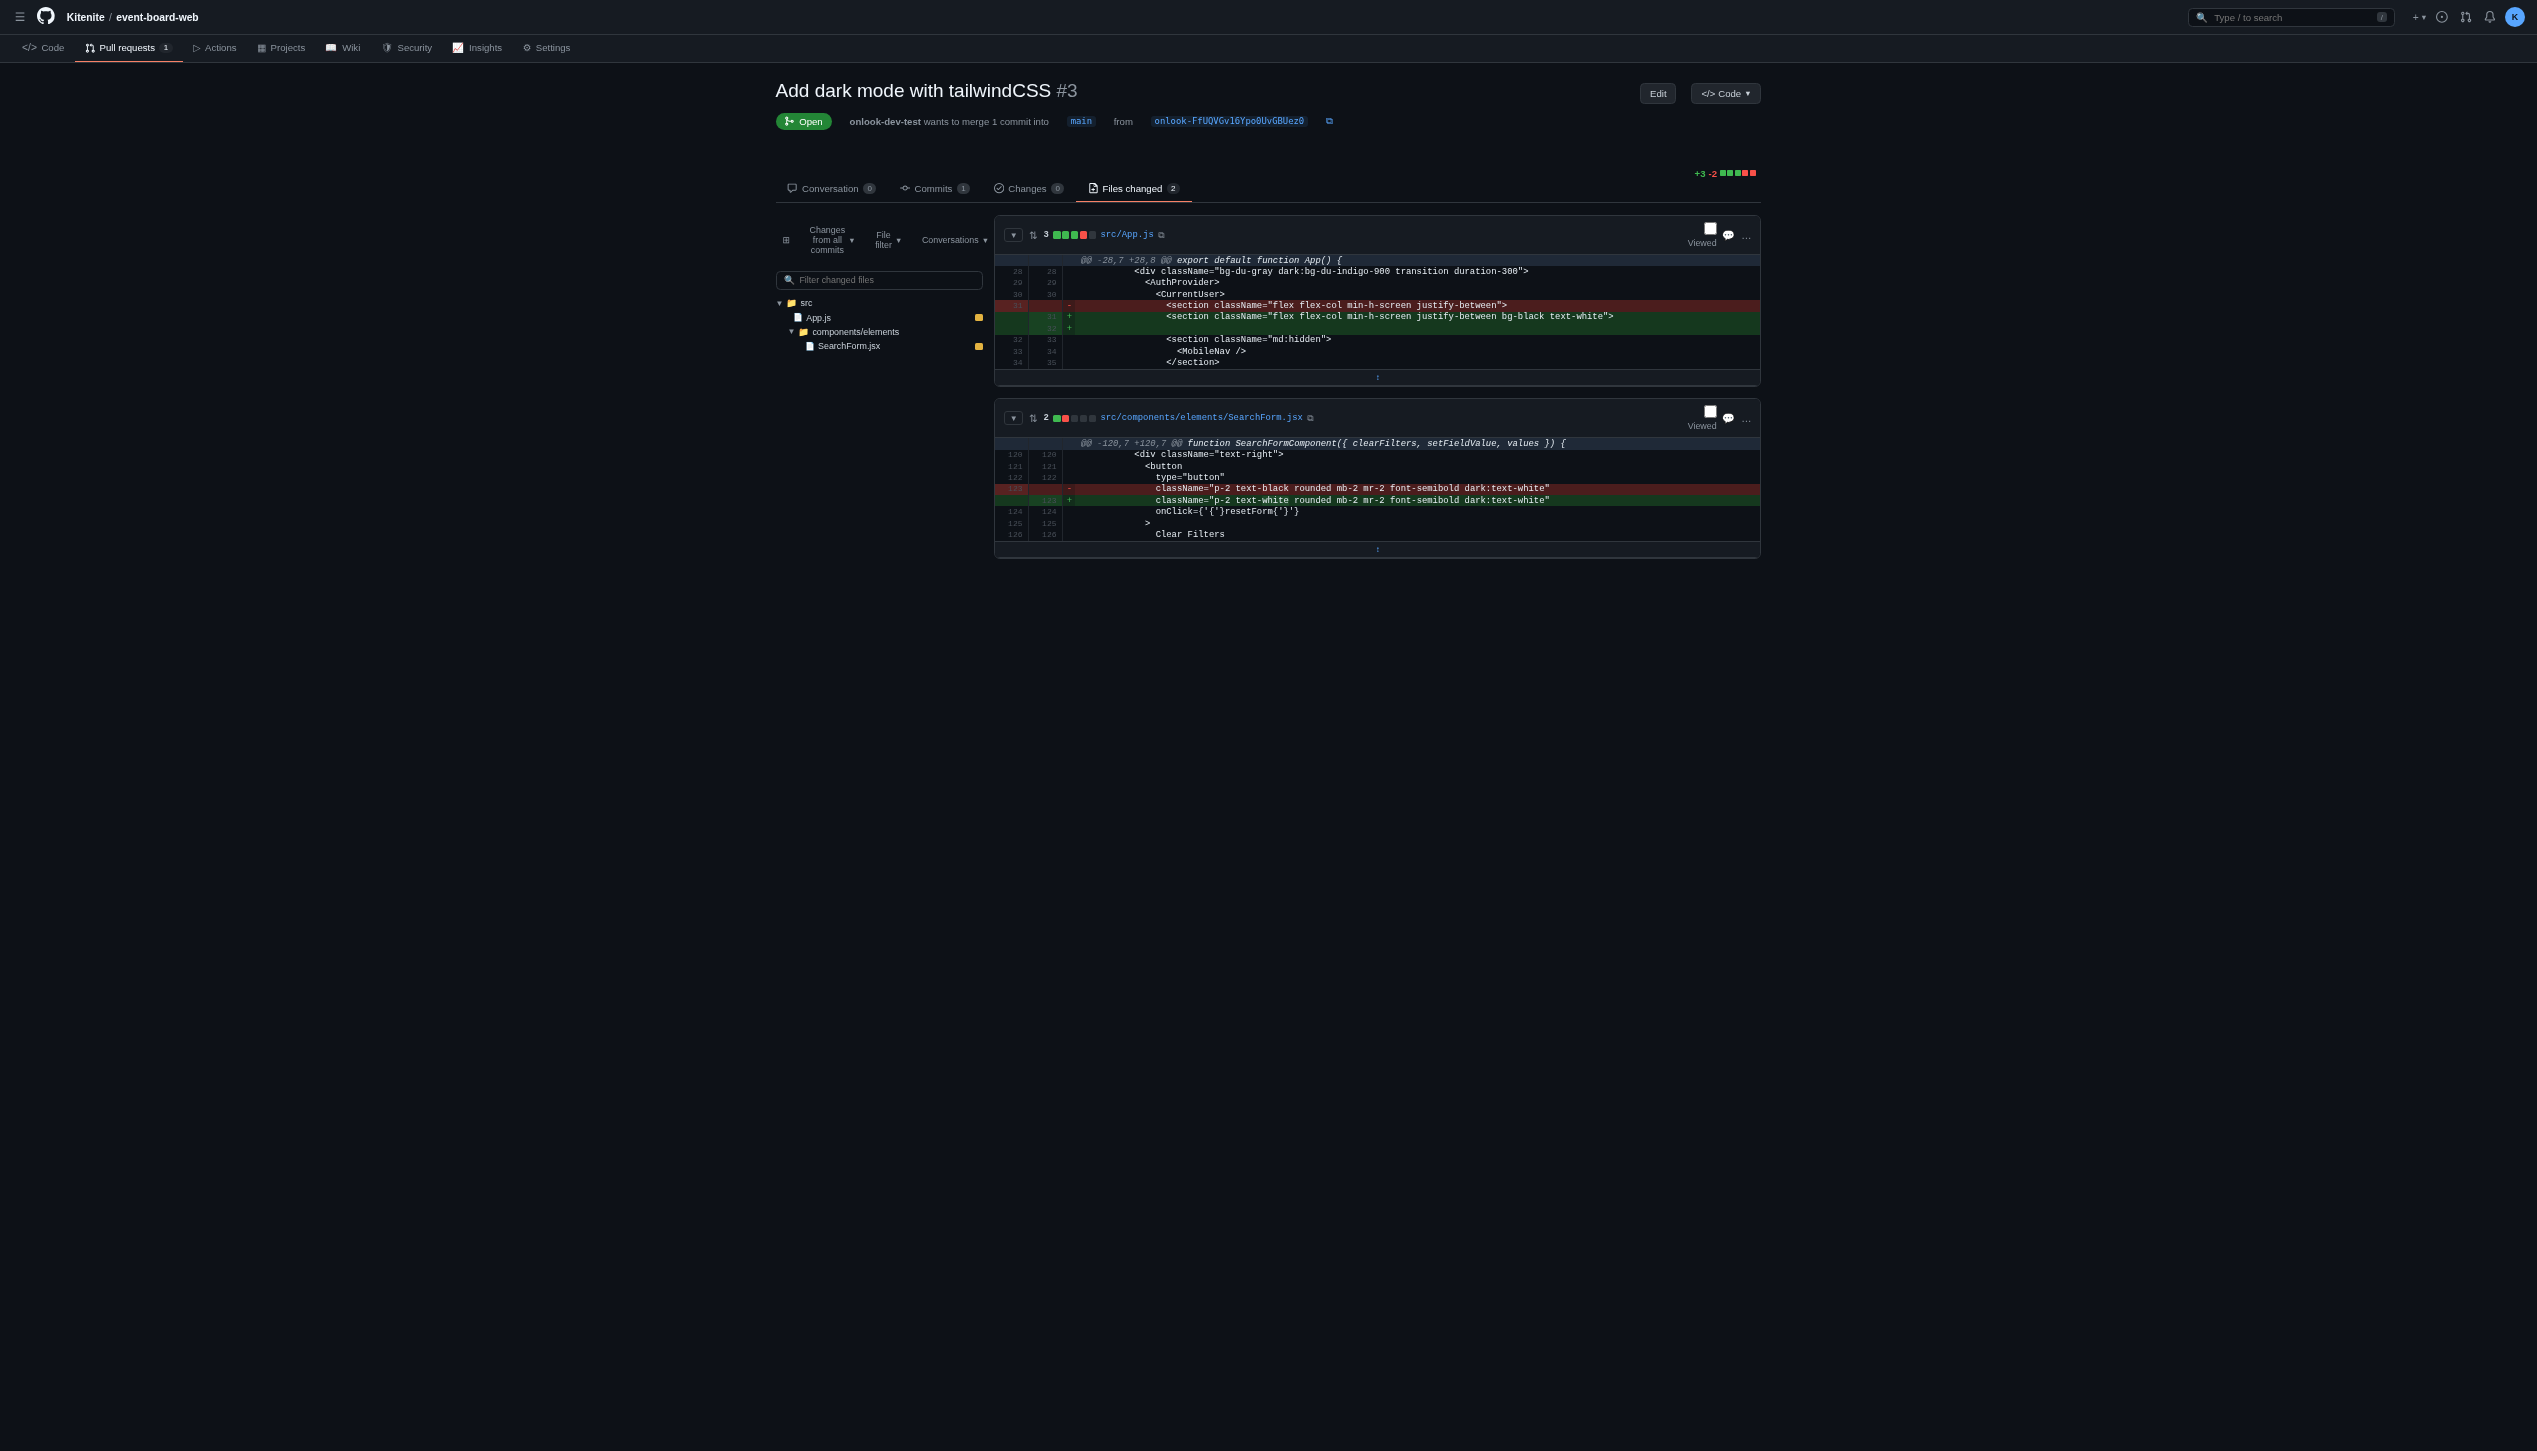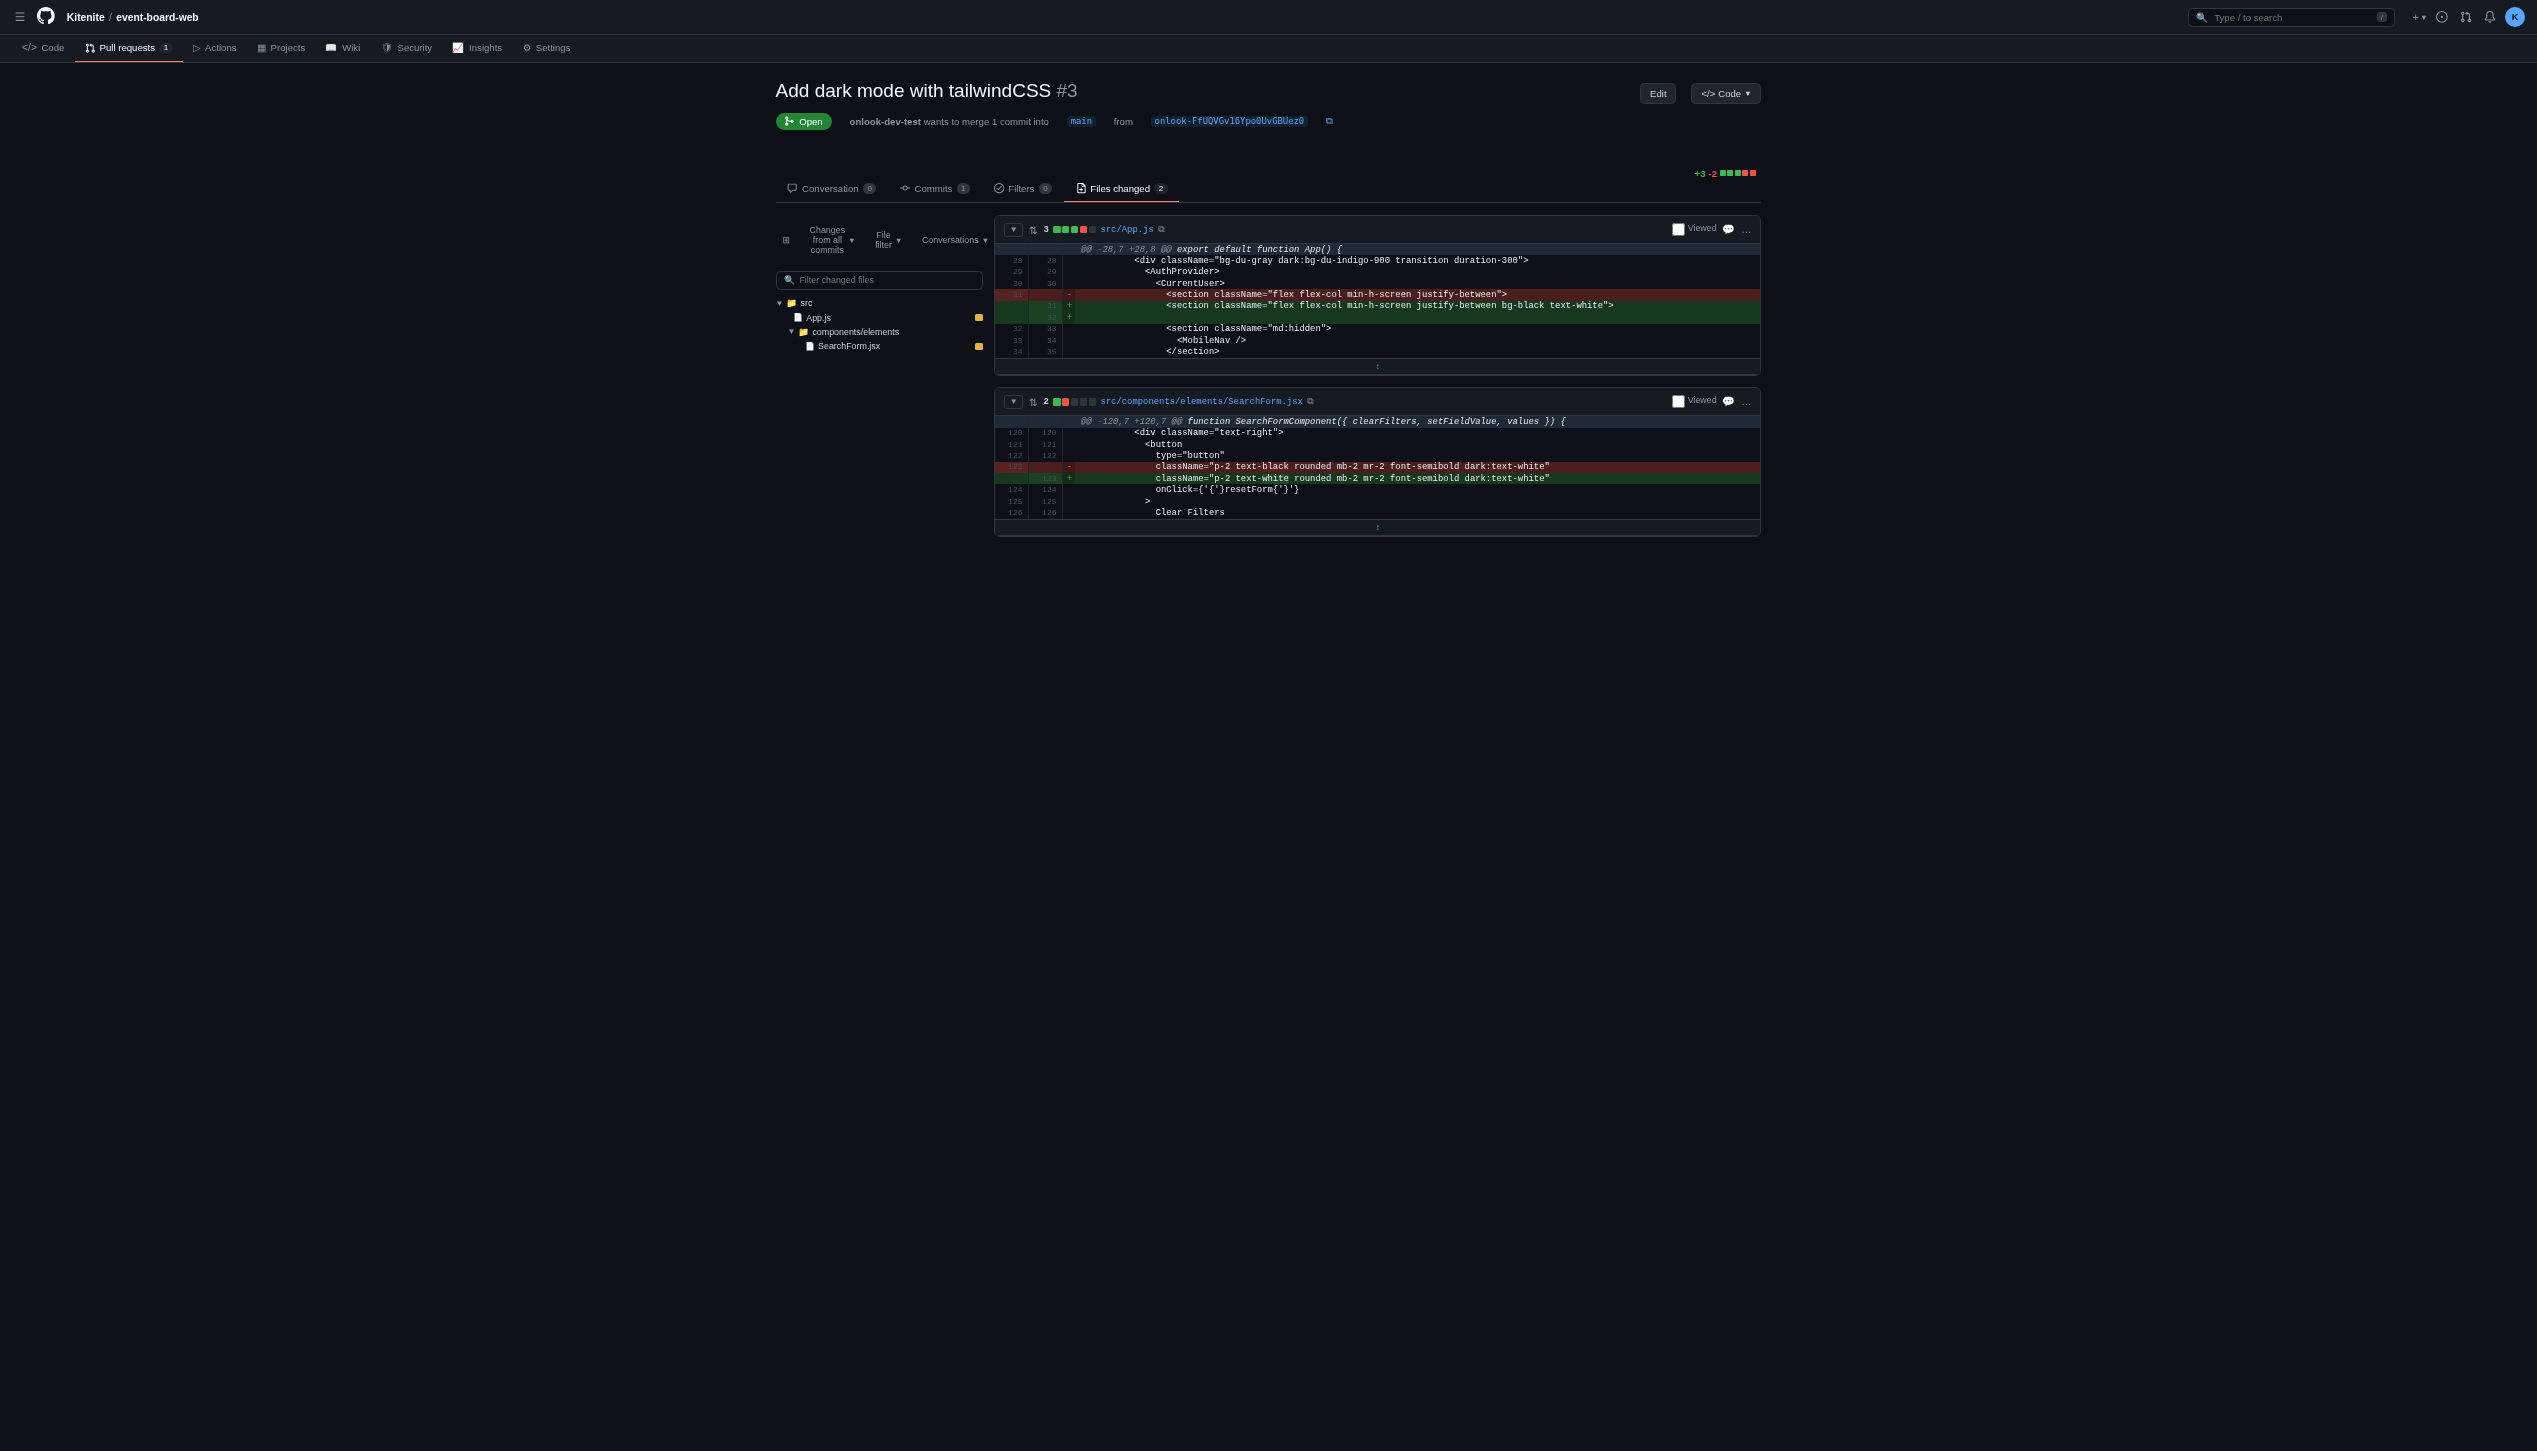--- a/index.html
+++ b/index.html
@@ -263,21 +263,21 @@
     .diff-collapse-btn { background: none; border: 0.7px solid #30363d; color: #8b949e; border-radius: 3px; padding: 1.5px 4.4px; cursor: pointer; font-size: 8px; }
     .diff-expand-btn { background: none; border: none; color: #8b949e; cursor: pointer; font-size: 10.3px; padding: 1.5px; }
     .diff-stat-count { font-size: 8.9px; font-weight: 600; color: #c9d1d9; }
     .diff-stat-mini { display: flex; gap: 1.5px; }
     .diff-stat-mini span { width: 7.4px; height: 7.4px; border-radius: 1.5px; display: inline-block; }
     .diff-stat-mini .add { background: #3fb950; }
     .diff-stat-mini .del { background: #f85149; }
     .diff-stat-mini .neu { background: #30363d; }
     .diff-filepath { color: #58a6ff; font-size: 8.9px; text-decoration: none; }
     .diff-copy-btn { background: none; border: none; color: #8b949e; cursor: pointer; font-size: 8.9px; }
-    .diff-viewed-cb { display: flex; align-items: flex-start; gap: 3px; color: #8b949e; font-size: 8.9px; font-family: -apple-system, sans-serif; }
+    .diff-viewed-cb { display: flex; align-items: flex-end; gap: 3px; color: #8b949e; font-size: 8.9px; font-family: -apple-system, sans-serif; flex-direction: column; }
     .diff-viewed-cb input { cursor: pointer; }
     .diff-comment-btn { background: none; border: none; color: #8b949e; cursor: pointer; font-size: 10.3px; }
     .diff-more-btn { background: none; border: none; color: #8b949e; cursor: pointer; font-size: 10.3px; }
 
     .diff-main { flex: 1; min-width: 0; }
 
     .diff-content { overflow-x: auto; }
 
     
     .dr { display: flex; }
@@ -433,21 +433,21 @@
       <svg width="10.3" height="10.3" viewBox="0 0 16 16" fill="currentColor">
           <path fill-rule="evenodd" d="M10.5 7.75a2.5 2.5 0 11-5 0 2.5 2.5 0 015 0zm1.43.75a4.002 4.002 0 01-7.86 0H.75a.75.75 0 110-1.5h3.32a4.001 4.001 0 017.86 0h3.32a.75.75 0 110 1.5h-3.32z"></path>
         </svg>
       <span>Commits</span>
       <span class="badge">1</span>
     </div>
     <div class="pr-tab">
       <svg width="10.3" height="10.3" viewBox="0 0 16 16" fill="currentColor">
           <path fill-rule="evenodd" d="M1.5 8a6.5 6.5 0 1113 0 6.5 6.5 0 01-13 0zM0 8a8 8 0 1116 0A8 8 0 010 8zm11.78-1.72a.75.75 0 00-1.06-1.06L6.75 9.19 5.28 7.72a.75.75 0 00-1.06 1.06l2 2a.75.75 0 001.06 0l4.5-4.5z"></path>
         </svg>
-      <span>Filters</span>
+      <span>Changes</span>
       <span class="badge">0</span>
     </div>
     <div class="pr-tab active">
       <svg width="10.3" height="10.3" viewBox="0 0 16 16" fill="currentColor">
           <path fill-rule="evenodd" d="M2 1.75C2 .784 2.784 0 3.75 0h6.586c.464 0 .909.184 1.237.513l2.914 2.914c.329.328.513.773.513 1.237v9.586A1.75 1.75 0 0113.25 16h-9.5A1.75 1.75 0 012 14.25V1.75zm1.75-.25a.25.25 0 00-.25.25v12.5c0 .138.112.25.25.25h9.5a.25.25 0 00.25-.25V6h-2.75A1.75 1.75 0 018.75 4.25V1.5H3.75zm5.75.56v2.19c0 .138.112.25.25.25h2.19L9.5 2.06zM8 7.25a.75.75 0 01.75.75v1.5h1.5a.75.75 0 010 1.5h-1.5v1.5a.75.75 0 01-1.5 0V11h-1.5a.75.75 0 010-1.5h1.5V8A.75.75 0 018 7.25z"></path>
         </svg>
       <span>Files changed</span>
       <span class="badge">2</span>
     </div>
     <div class="pr-tab-spacer"></div>

